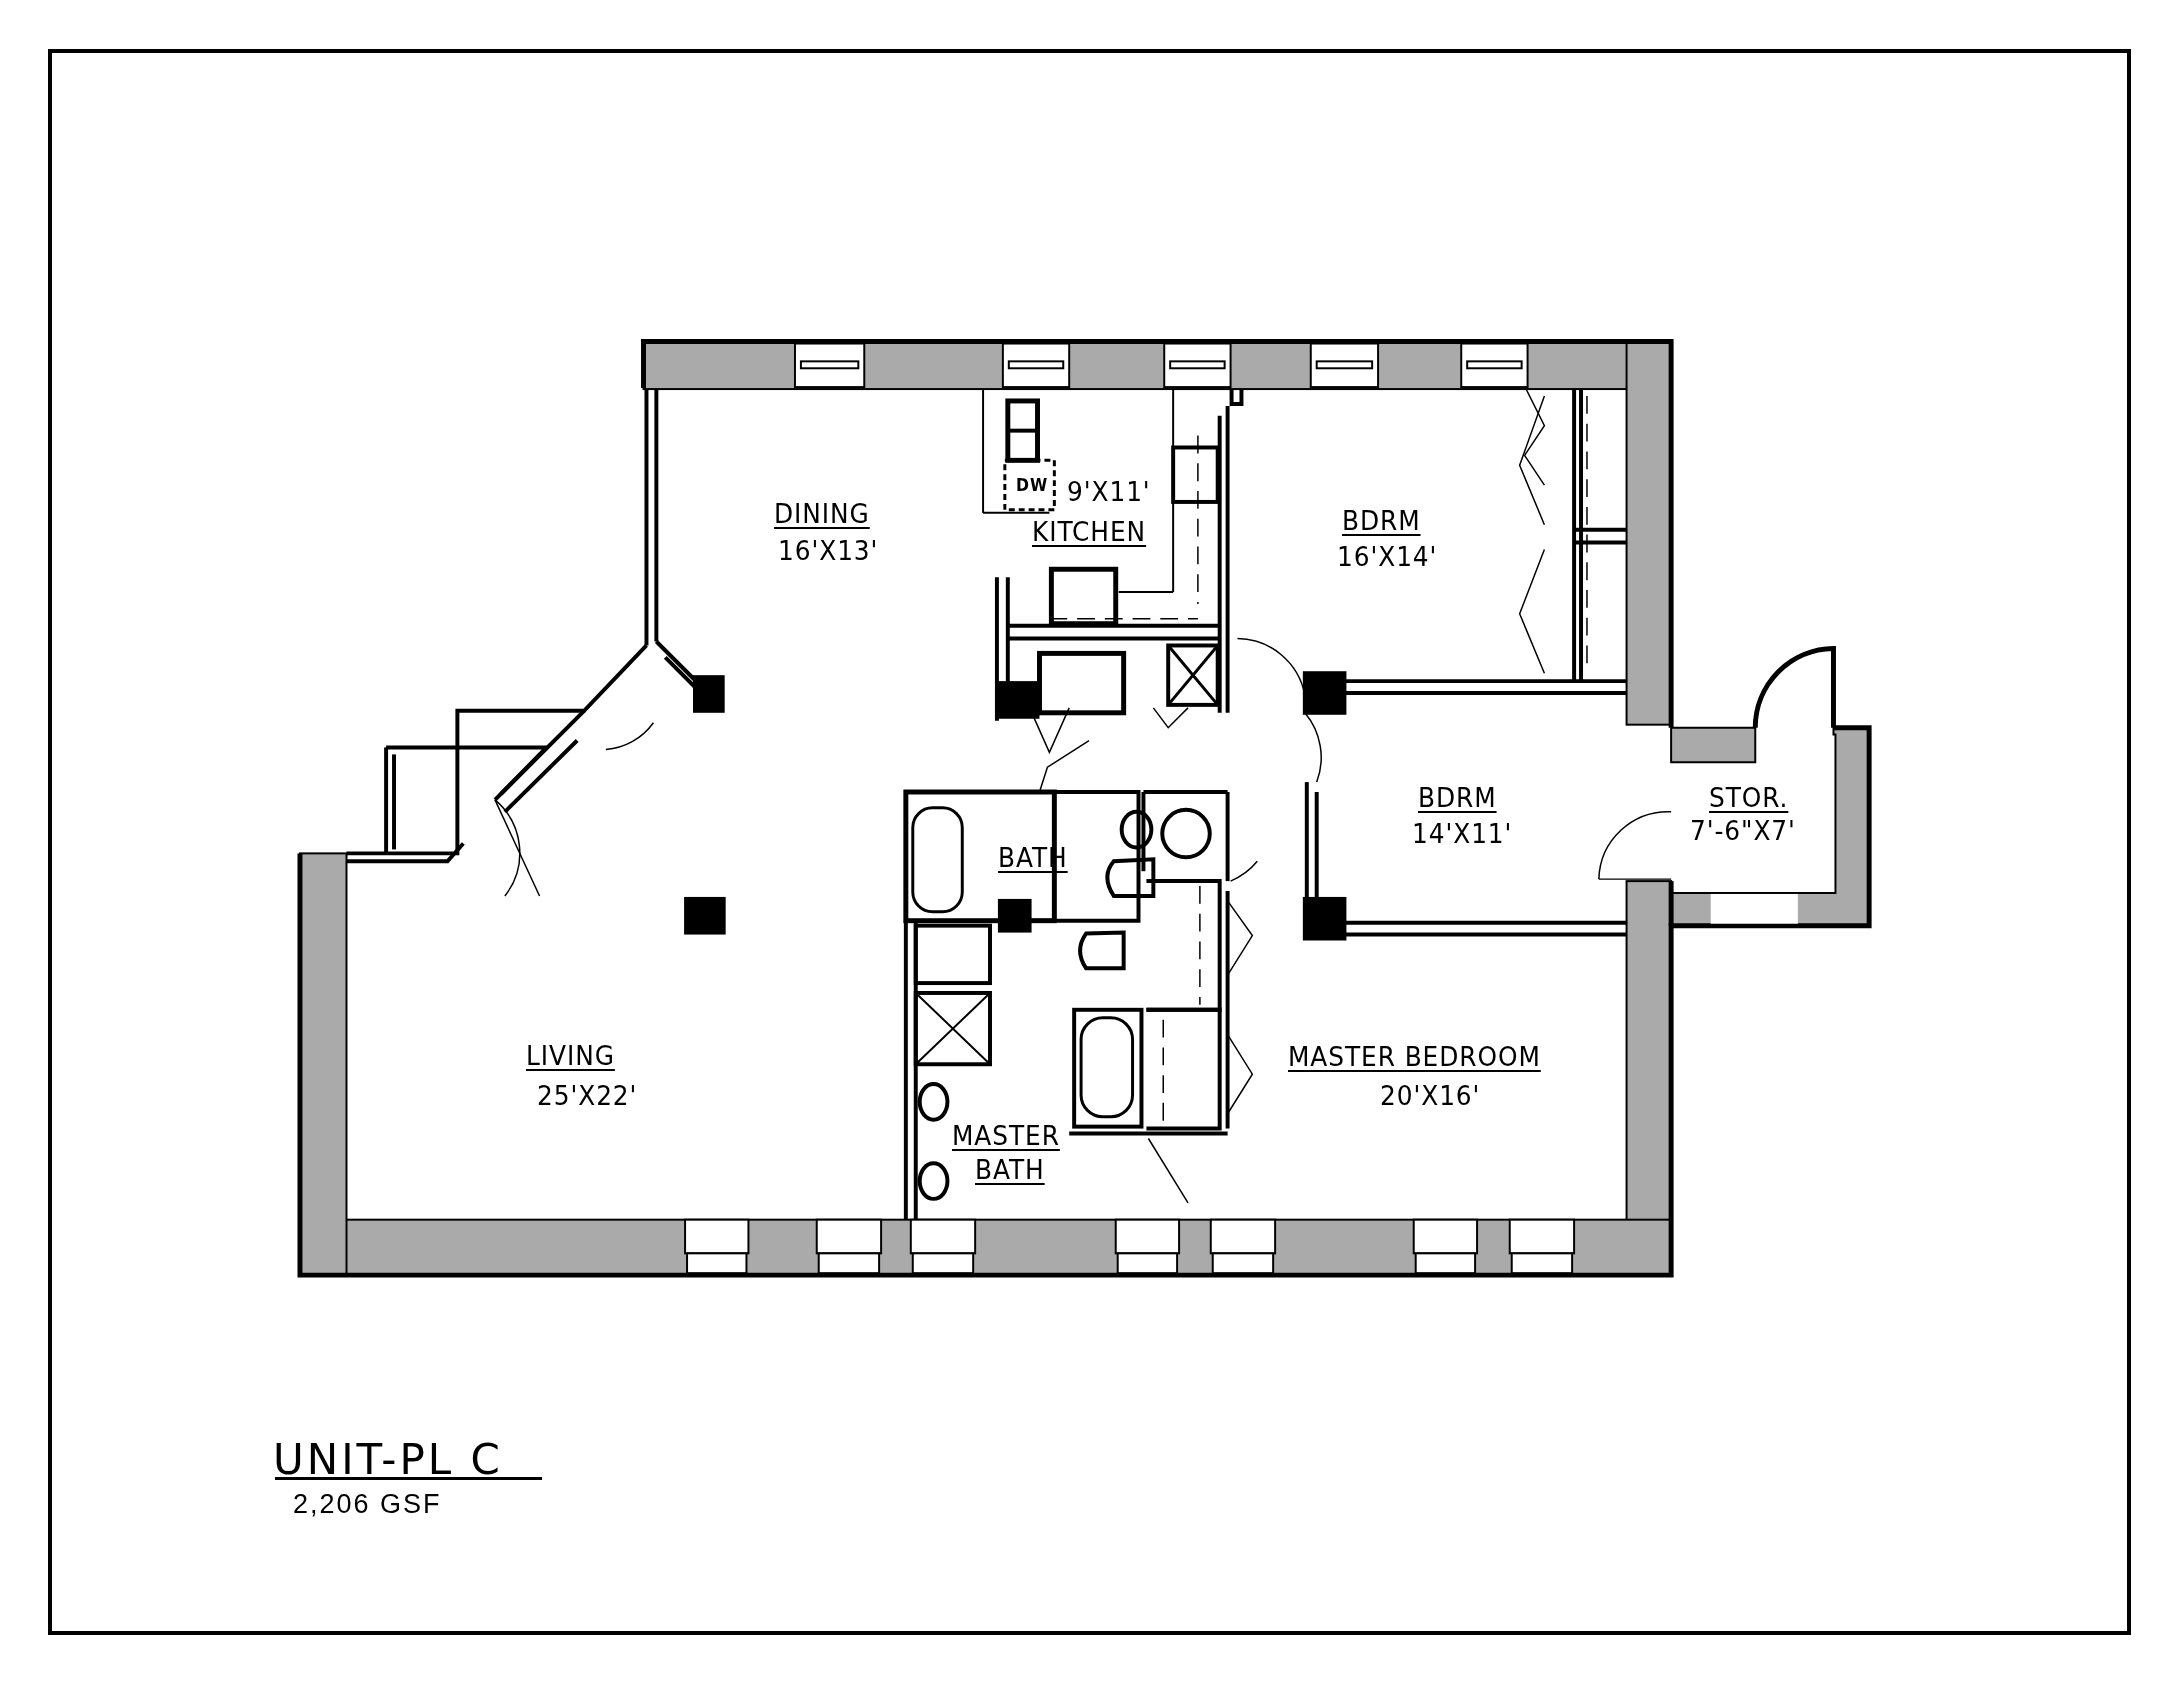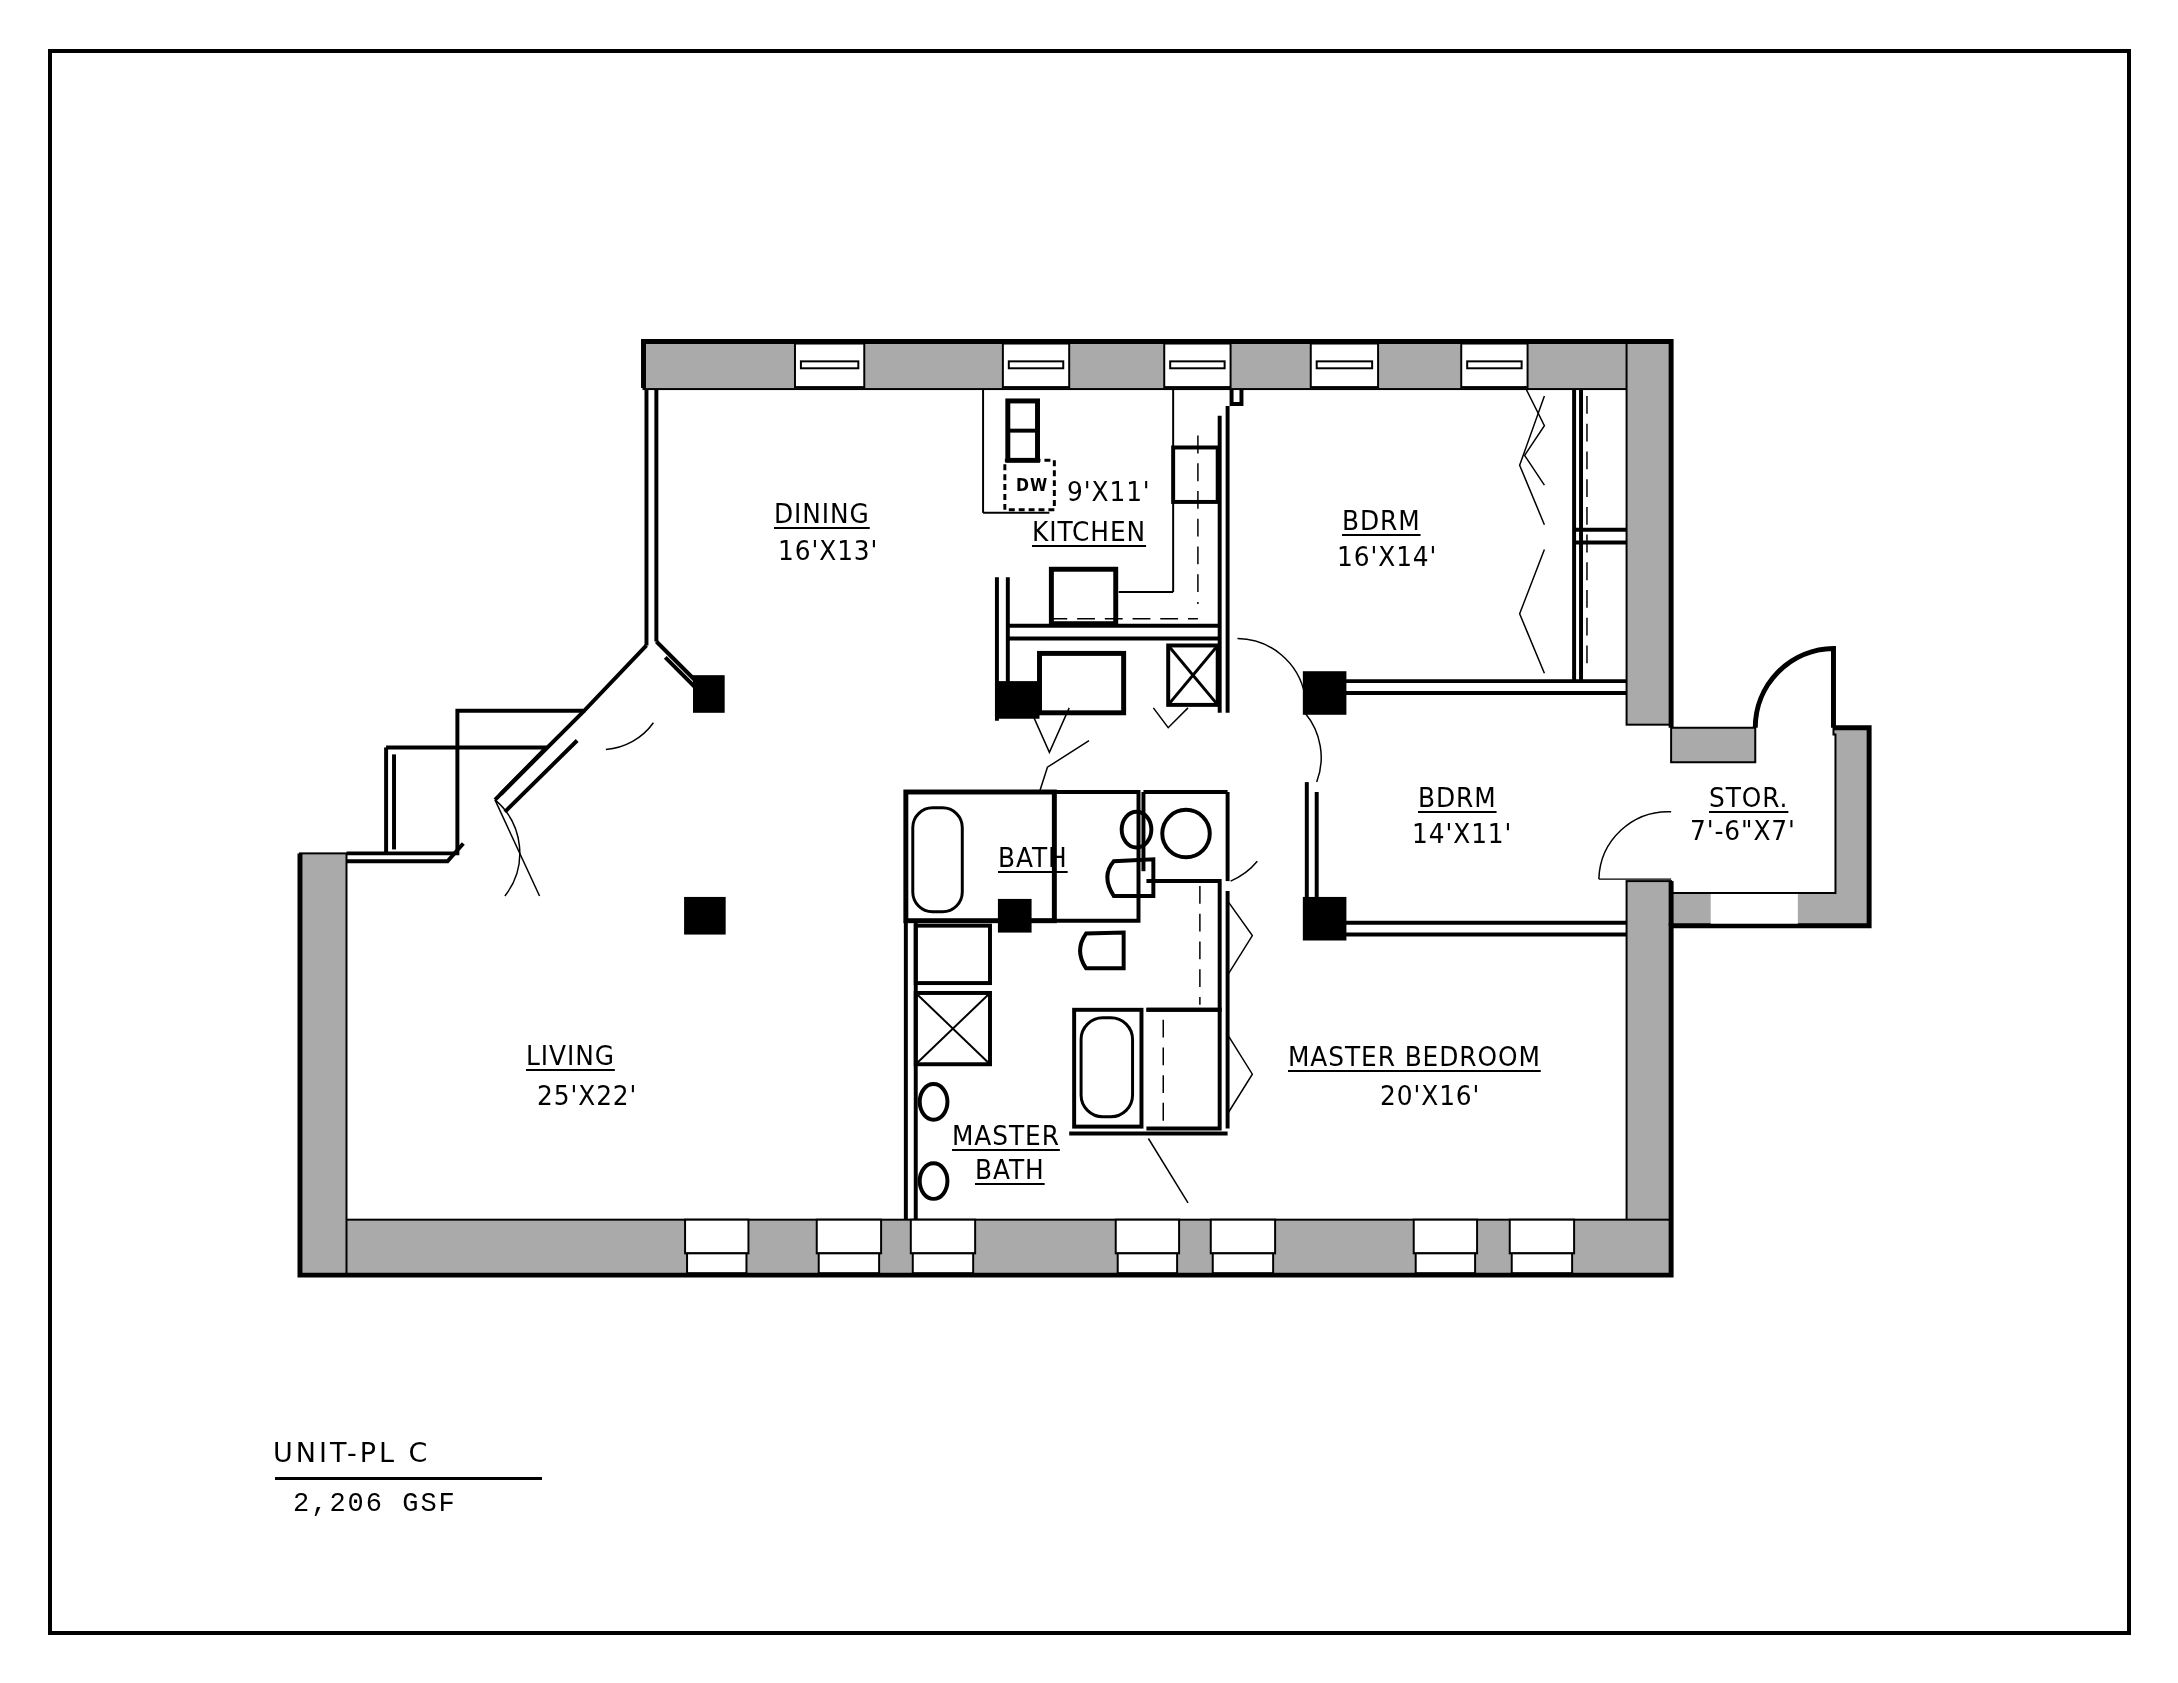--- a/index.html
+++ b/index.html
@@ -3,23 +3,23 @@
 <meta charset="utf-8">
 <style>
   html, body { margin: 0; padding: 0; background: #ffffff; }
   body { width: 2178px; height: 1683px; position: relative; overflow: hidden; font-family: "DejaVu Sans", sans-serif; }
   #frame { position: absolute; left: 48px; top: 49px; width: 2075px; height: 1578px; border: 4px solid #000; box-sizing: content-box; }
   svg#plan { position: absolute; left: 0; top: 0; }
   .lbl { position: absolute; font-family: "DejaVu Sans", sans-serif; color: #000; white-space: nowrap; line-height: 1; font-weight: normal; letter-spacing: 1px; transform: scaleX(0.92); transform-origin: left top; }
   .u { text-decoration: underline; text-decoration-thickness: 2px; text-underline-offset: 4px; }
   .room-name { font-size: 27px; }
   .room-dim { font-size: 27px; }
-  .title { position: absolute; left: 273px; top: 1439px; font-size: 27px; letter-spacing: 3px; font-family: "DejaVu Sans", sans-serif; line-height: 1; }
+  .title { position: absolute; left: 273px; top: 1439px; font-size: 42px; letter-spacing: 3px; font-family: "DejaVu Sans", sans-serif; line-height: 1; }
   .title-rule { position: absolute; left: 275px; top: 1477px; width: 267px; height: 3px; background: #000; }
-  .area { position: absolute; left: 293px; top: 1491px; font-size: 27px; letter-spacing: 2px; font-family: Liberation Mono, monospace; line-height: 1; }
+  .area { position: absolute; left: 293px; top: 1491px; font-size: 27px; letter-spacing: 2px; font-family: Liberation Sans, sans-serif; line-height: 1; }
 </style>
 </head>
 <body>
 
 <div id="frame"></div>
 
 <svg id="plan" width="2178" height="1683" viewBox="0 0 2200 1700" xmlns="http://www.w3.org/2000/svg">
 
   <g fill="#aaaaaa" stroke="#000" stroke-width="2">
 

